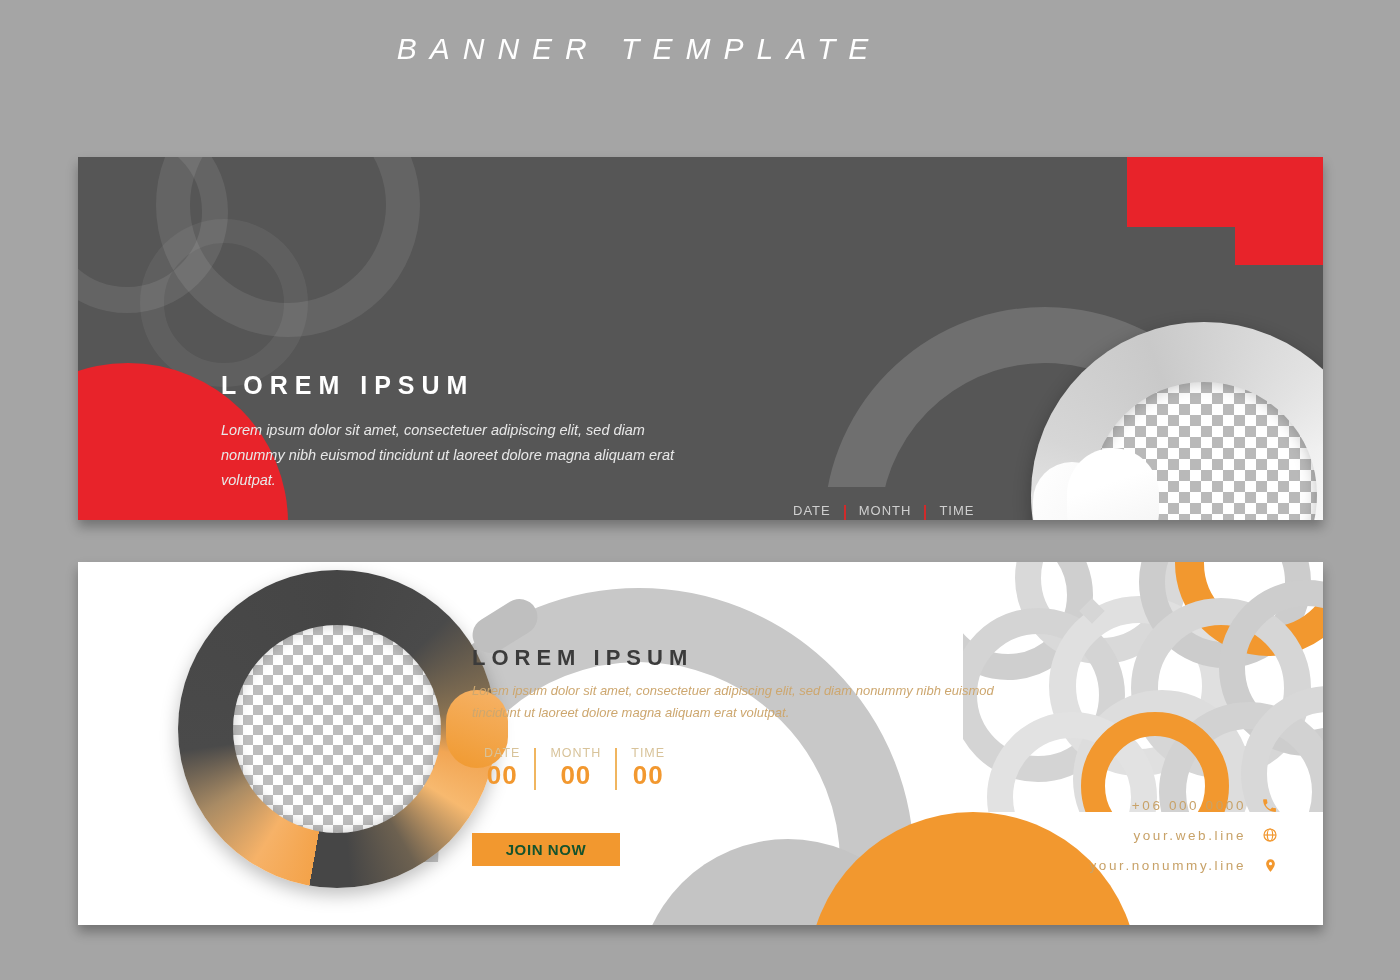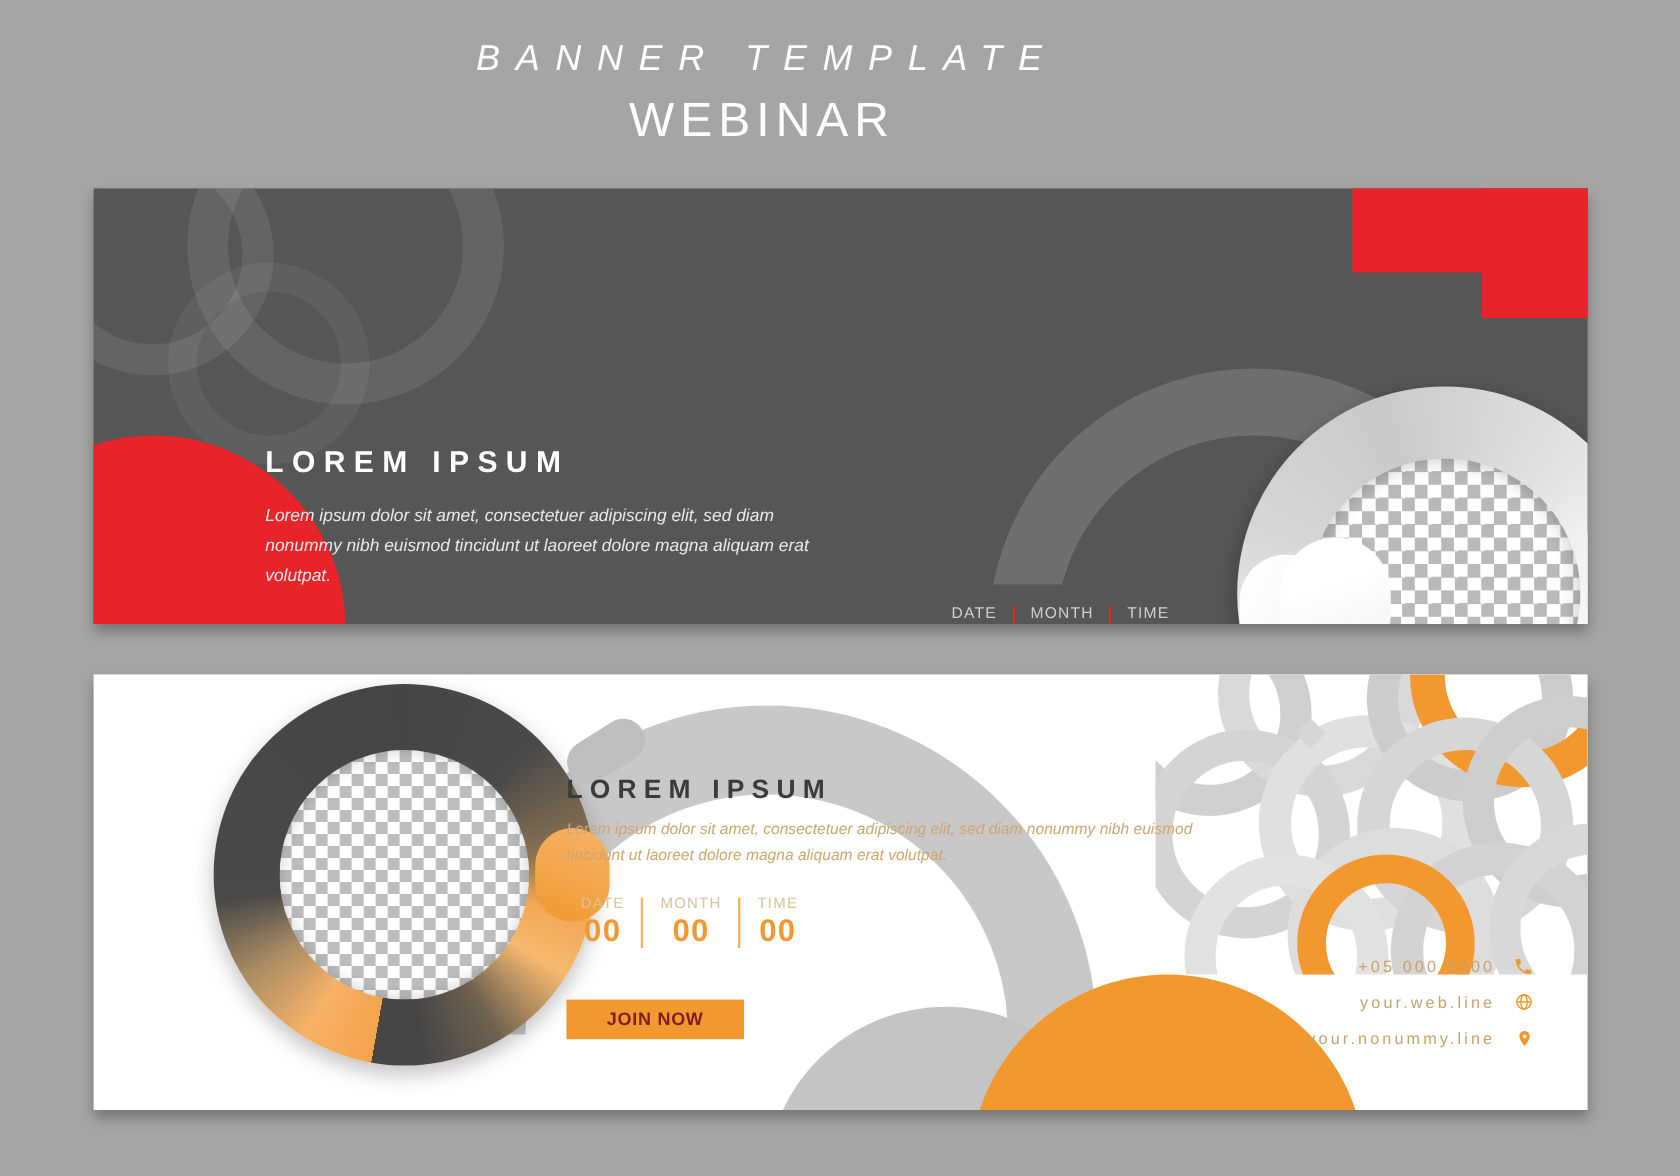--- a/index.html
+++ b/index.html
@@ -166,36 +166,35 @@
   .l-body{
     position:absolute;left:472px;top:680px;width:530px;color:#cda76f;
     font-size:13px;font-style:italic;line-height:22px;
   }
   .l-date{position:absolute;left:472px;top:745px;display:flex;align-items:flex-end;}
   .lt-lbl{font-size:12.5px;letter-spacing:1px;color:#d8c39a;line-height:16px;}
   .lt-val{font-size:26px;font-weight:700;color:#f2982f;line-height:29px;letter-spacing:1px;}
   .lt-sep{width:2px;height:42px;background:#f0b55f;margin:0 2px;align-self:flex-end;}
   .l-join{
     position:absolute;left:472px;top:833px;width:148px;height:33px;background:#f2982f;
-    color:#7f1d1d;font-size:15px;font-weight:700;letter-spacing:0.6px;
+    color:#14532d;font-size:15px;font-weight:700;letter-spacing:0.6px;
     display:flex;align-items:center;justify-content:center;
   }
   .l-contacts{position:absolute;right:122px;top:790px;}
   .lc-row{display:flex;align-items:center;justify-content:flex-end;height:30px;}
   .lc-txt{font-size:13.5px;letter-spacing:2.6px;color:#c8a268;}
   .lc-ico{width:32px;display:flex;align-items:center;justify-content:flex-end;}
 </style>
 </head>
 <body>
 
 <div class="page">
 
   <div class="hdr">
     <div class="hdr-sub">BANNER TEMPLATE</div>
-    <div class="hdr-main">WEBINAR</div>
   </div>
 
   <div class="banner" id="banner-dark">
 
     <div class="d-ring dr1"></div>
     <div class="d-ring dr2"></div>
     <div class="d-ring dr3"></div>
 
     <div class="d-red-block"></div>
     <div class="d-red-block2"></div>
@@ -284,21 +283,21 @@
     <div class="dt-col">
       <span class="lt-lbl">TIME</span>
       <span class="lt-val">00</span>
     </div>
   </div>
 
   <div class="l-join">JOIN NOW</div>
 
   <div class="l-contacts">
     <div class="lc-row">
-      <span class="lc-txt">+05 000 0000</span>
+      <span class="lc-txt">+06 000 0000</span>
       <span class="lc-ico">
         <svg width="17" height="17" viewBox="0 0 24 24" fill="#f2982f">
             <path d="M6.6 10.8c1.4 2.8 3.8 5.1 6.6 6.6l2.2-2.2c.3-.3.7-.4 1-.2 1.2.4 2.4.6 3.7.6.6 0 1 .4 1 1V20c0 .6-.4 1-1 1C10.6 21 3 13.4 3 4c0-.6.4-1 1-1h3.5c.6 0 1 .4 1 1 0 1.3.2 2.5.6 3.7.1.3 0 .7-.2 1l-2.3 2.1z"></path>
           </svg>
       </span>
     </div>
     <div class="lc-row">
       <span class="lc-txt">your.web.line</span>
       <span class="lc-ico">
         <svg width="16" height="16" viewBox="0 0 24 24" fill="none" stroke="#f2982f" stroke-width="1.8">

